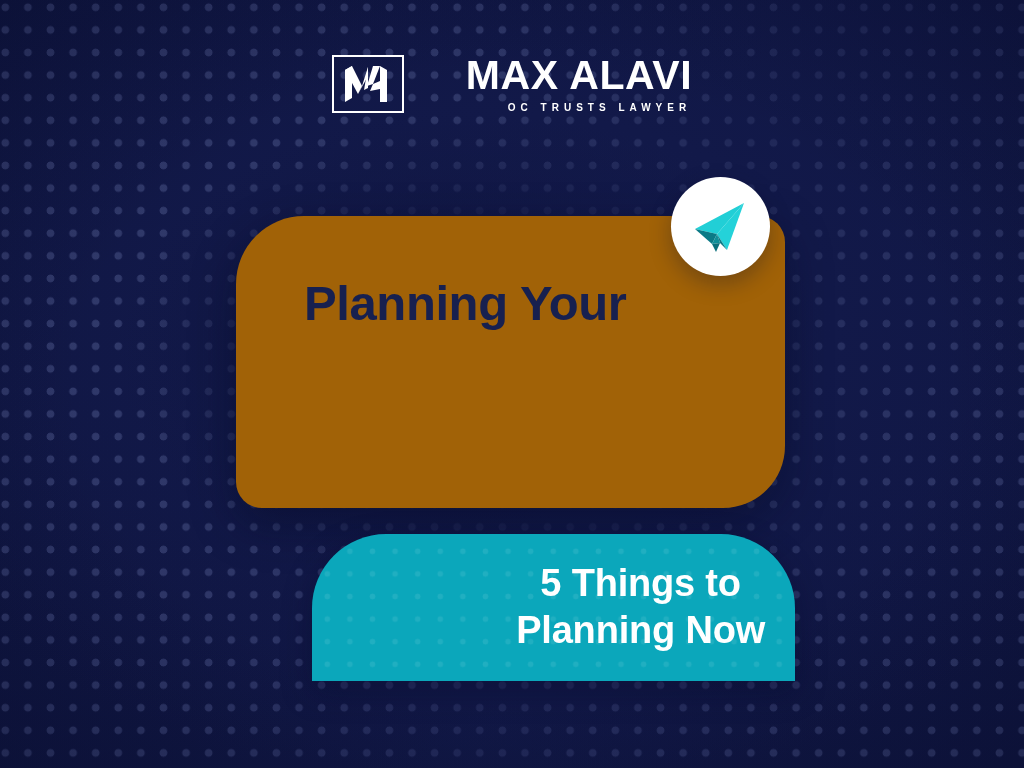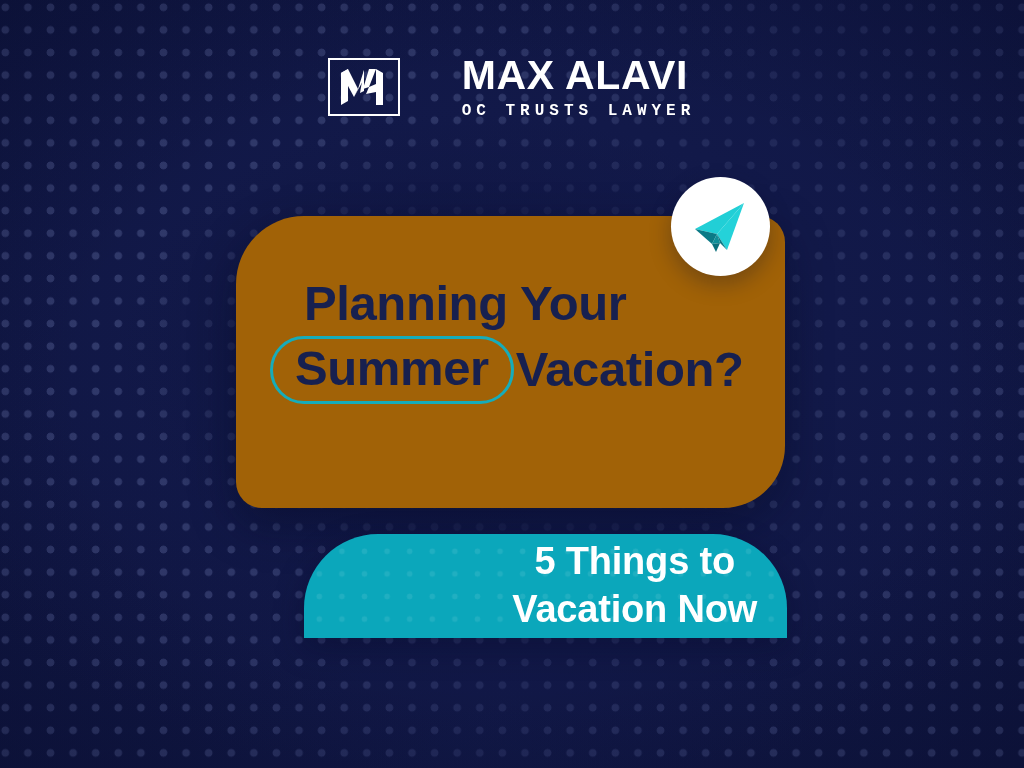--- a/index.html
+++ b/index.html
@@ -78,28 +78,27 @@
   .brand-name {
     color: #ffffff;
     font-size: 41px;
     font-weight: 700;
     letter-spacing: .6px;
     line-height: 1.02;
     white-space: nowrap;
   }
   .brand-tagline {
     color: #ffffff;
-    font-size: 16px;
+    font-size: 10px;
     font-weight: 600;
     letter-spacing: 5.0px;
     text-align: right;
     margin-top: 5px;
     white-space: nowrap;
     padding-right: 1px;
-    font-family: Liberation Mono, monospace;
   }
 
   
   .card {
     position: absolute;
     left: 236px;
     top: 216px;
     width: 549px;
     height: 292px;
     background: #a16207;
@@ -151,24 +150,24 @@
     display: flex;
     align-items: center;
     justify-content: center;
     z-index: 5;
   }
   .plane-badge svg { display: block; }
 
   
   .cta {
     position: absolute;
-    left: 304px;
+    left: 312px;
     top: 534px;
     width: 483px;
-    height: 104px;
+    height: 147px;
     background: #0ba7bb;
     border-radius: 74px 74px 0 0;
     box-shadow: 0 10px 30px rgba(6,10,40,.35);
   }
   .cta-dots {
     position: absolute;
     inset: 0;
     border-radius: inherit;
     background-image: radial-gradient(circle, rgba(255,255,255,.085) 2.6px, rgba(255,255,255,0) 3.2px);
     background-size: 22.6px 22.6px;
@@ -214,39 +213,35 @@
     </div>
     <div class="brand-text">
       <div class="brand-name">MAX ALAVI</div>
       <div class="brand-tagline">OC TRUSTS LAWYER</div>
     </div>
   </div>
 
   <div class="card">
     <div class="card-inner">
       <div class="headline headline-line1">Planning Your</div>
-      <div class="headline headline-line2">
-        <span class="ring-word">Summer</span>
-          <span class="plain-word">Vacation?</span>
-      </div>
     </div>
   </div>
 
   <div class="plane-badge">
     <svg width="62" height="62" viewBox="0 0 62 62" aria-hidden="true">
       <polygon points="5,33 54,7 27,38" fill="#21cfd6"></polygon>
       <polygon points="27,38 54,7 37,54" fill="#24d2d9"></polygon>
       <polygon points="5,33 27,38 22,48" fill="#0b7a86"></polygon>
       <polygon points="22,48 27,38 30,47" fill="#0f8e98"></polygon>
       <polygon points="27,38 37,54 30,47" fill="#0b7a86"></polygon>
       <polygon points="22,48 30,47 26,56" fill="#0a6f7b"></polygon>
     </svg>
   </div>
 
   <div class="cta">
     <div class="cta-dots"></div>
     <div class="cta-text">
       <div>5 Things to</div>
-      <div>Vacation Now</div>
+      <div>Planning Now</div>
     </div>
   </div>
 
 </div>
 
 </body></html>

